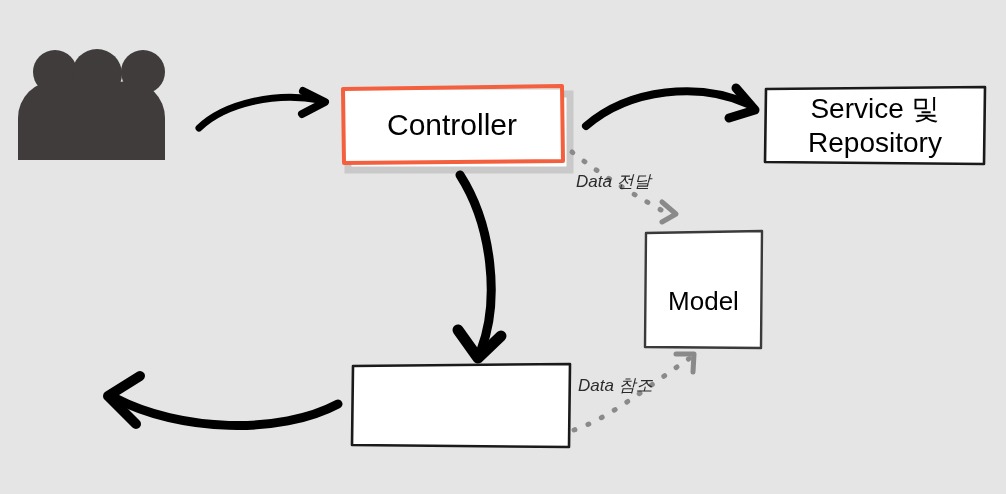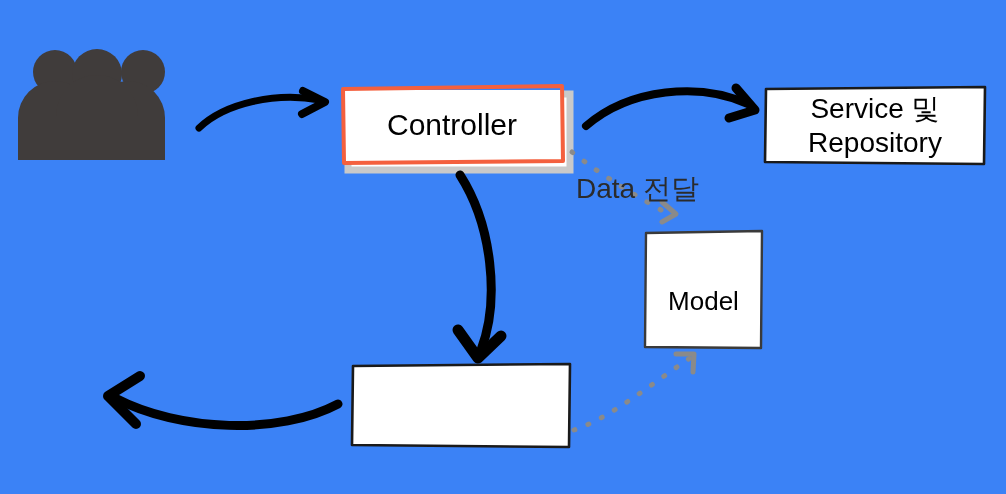--- a/index.html
+++ b/index.html
@@ -7,21 +7,21 @@
     padding: 0;
     background: #ffffff;
   }
   body {
     font-family: "Liberation Sans", "DejaVu Sans", sans-serif;
   }
   #canvas {
     position: relative;
     width: 1006px;
     height: 494px;
-    background: #3b82f6;
+    background: #e5e5e5;
     overflow: hidden;
   }
   #diagram-svg {
     position: absolute;
     left: 0;
     top: 0;
     width: 1006px;
     height: 494px;
   }
   .node-label {
@@ -48,23 +48,24 @@
     font-size: 26px;
     margin-top: 11px;
   }
   #label-view {
     left: 352px; top: 365px; width: 218px; height: 82px;
     font-size: 28px;
   }
   .edge-label {
     position: absolute;
     color: #2b2b2b;
-    font-size: 28px;
+    font-size: 17px;
     white-space: nowrap;
     pointer-events: none;
+    font-style: italic;
   }
   #label-data-jeondal { left: 576px; top: 170px; }
   #label-data-chamjo  { left: 578px; top: 374px; }
 </style>
 </head>
 <body>
 
 <div id="canvas">
 
   <svg id="diagram-svg" viewBox="0 0 1006 494" xmlns="http://www.w3.org/2000/svg">
@@ -136,14 +137,15 @@
   <div class="node-label" id="label-controller">Controller</div>
 
   <div class="node-label" id="label-service">Service 및
 Repository</div>
 
   <div class="node-label" id="label-model">Model</div>
 
 
   <div class="edge-label" id="label-data-jeondal">Data 전달</div>
 
+  <div class="edge-label" id="label-data-chamjo">Data 참조</div>
 
 </div>
 
 </body></html>

